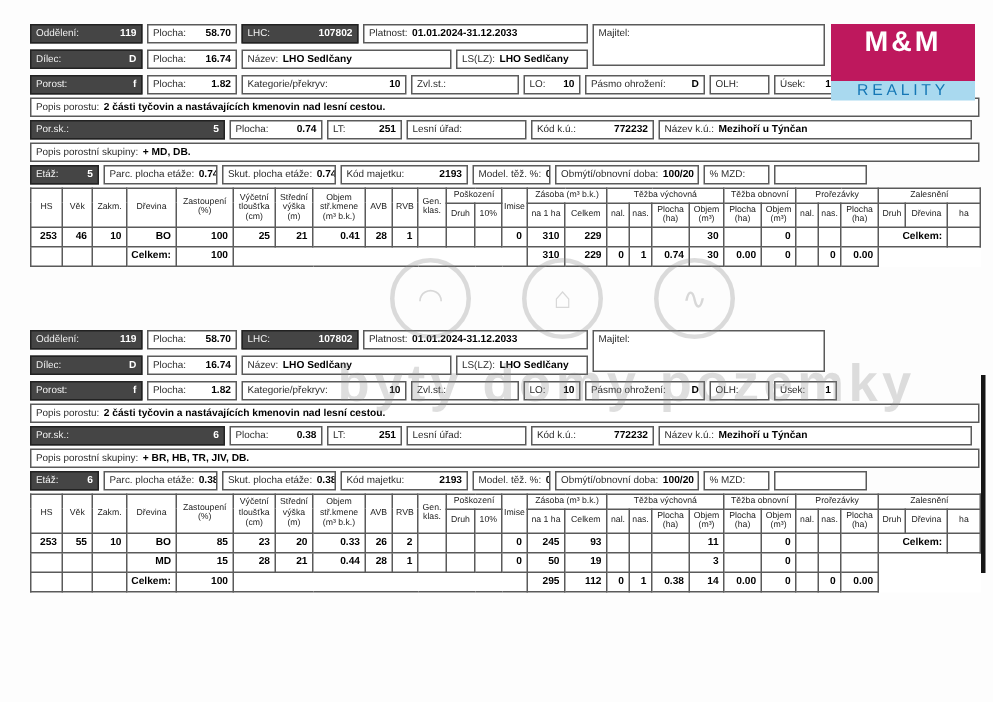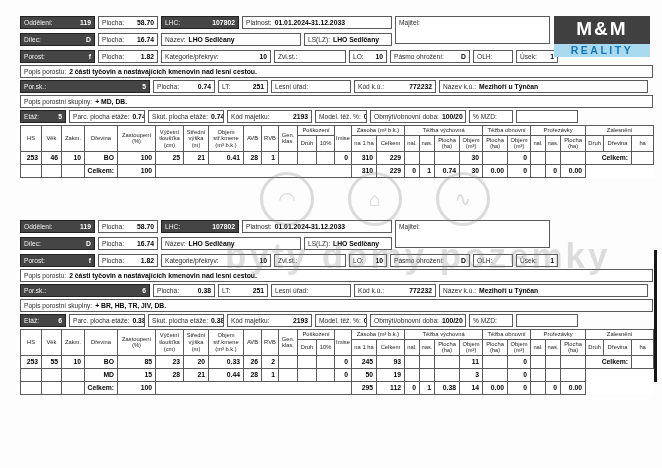--- a/index.html
+++ b/index.html
@@ -20,23 +20,23 @@
   .fb.tall{height:28px;align-items:flex-start;padding-top:2px;}
   .dtab{border-collapse:collapse;table-layout:fixed;width:633px;margin-top:1px;background:#fff;}
   .dtab th{border:1px solid #5a5a5a;font-size:5.8px;font-weight:normal;color:#222;
            padding:1px 1px;line-height:1.15;text-align:center;overflow:hidden;}
   .dtab td{border:1px solid #5a5a5a;font-size:6.8px;font-weight:bold;color:#000;
            text-align:right;height:12px;padding:0 3px 0 1px;overflow:hidden;white-space:nowrap;}
   .dtab td.lab{text-align:right;}
   .dtab td.nb{border:none;background:transparent;}
   .spacer{height:42px;}
   .logo{position:absolute;top:16px;right:12px;width:96px;z-index:3;}
-  .logo-top{background:#404040;color:#fff;font-weight:bold;font-size:19px;height:28px;
+  .logo-top{background:#be185d;color:#fff;font-weight:bold;font-size:19px;height:38px;
             line-height:26px;text-align:center;letter-spacing:2px;}
-  .logo-bottom{background:#a9d9ef;color:#1577b5;font-weight:bold;font-size:10.5px;height:13px;
+  .logo-bottom{background:#a9d9ef;color:#1577b5;font-weight:normal;font-size:10.5px;height:13px;
                line-height:13px;text-align:center;letter-spacing:2.5px;}
   .wm{position:absolute;left:185px;top:172px;z-index:5;pointer-events:none;}
   .wm-circles{display:flex;gap:34px;margin-left:75px;}
   .wm-circle{width:48px;height:48px;border:3px solid rgba(140,140,140,0.30);border-radius:50%;
              display:flex;align-items:center;justify-content:center;
              color:rgba(140,140,140,0.32);font-size:20px;}
   .wm-text{font-size:35px;font-weight:bold;color:rgba(135,135,135,0.28);
            letter-spacing:3px;margin-top:10px;white-space:nowrap;margin-left:40px;}
   .scan-bar{position:absolute;left:654px;top:250px;width:3px;height:132px;background:#161616;z-index:6;}
 </style>

